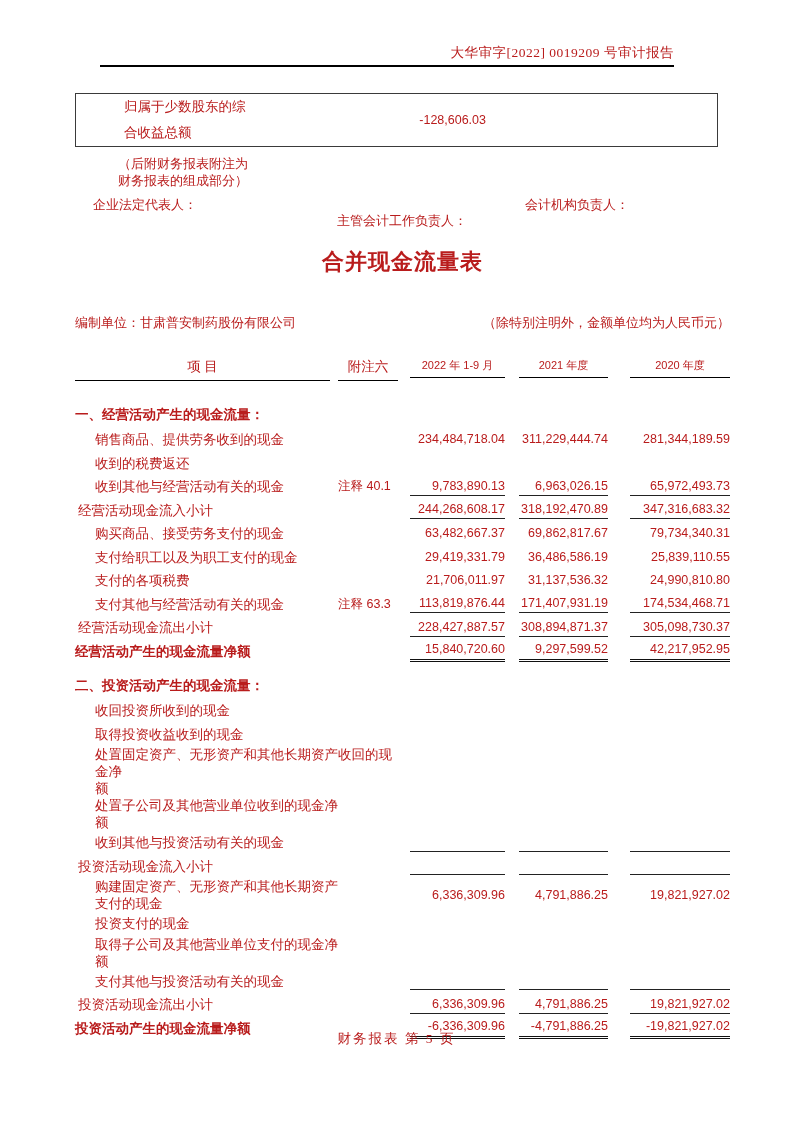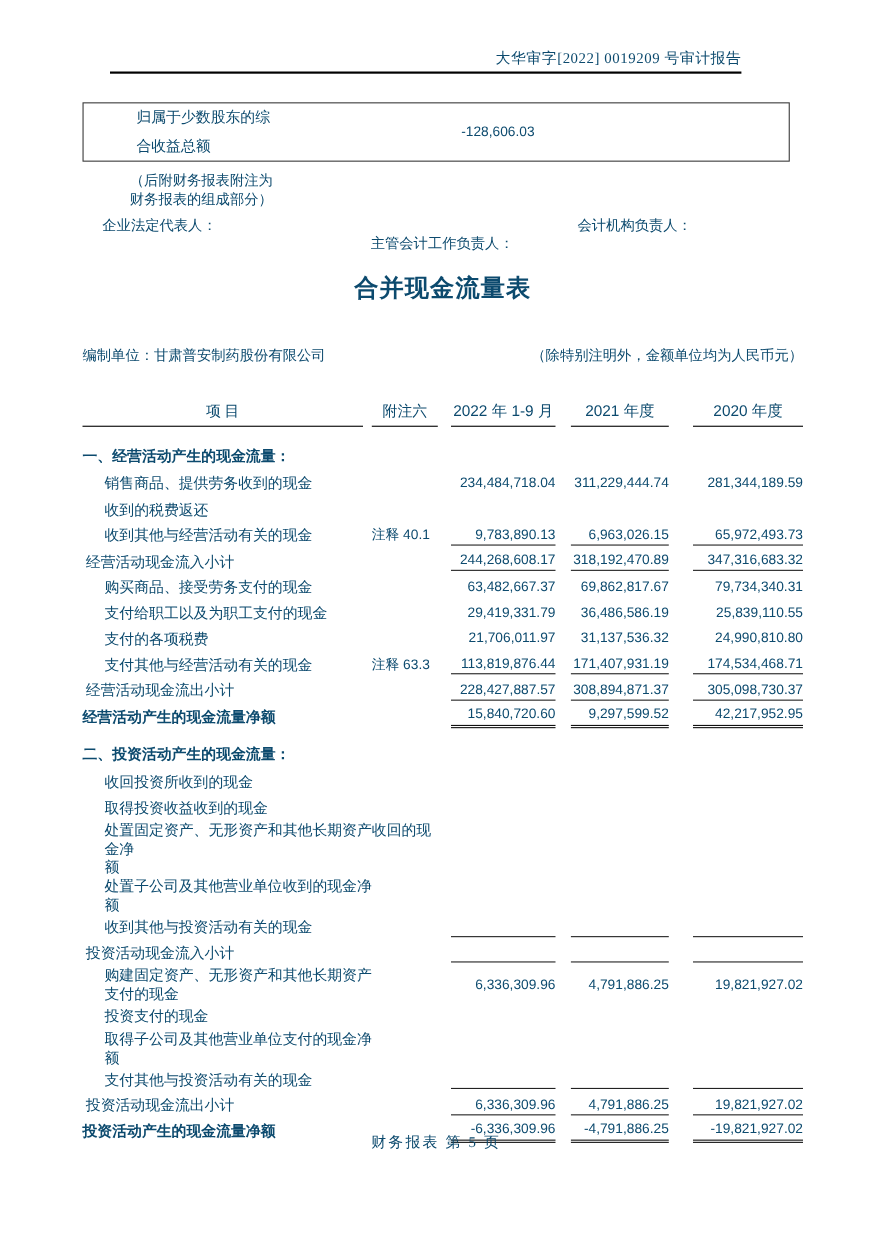--- a/index.html
+++ b/index.html
@@ -1,18 +1,18 @@
 <!DOCTYPE html>
 <html><head>
 <meta charset="utf-8">
 <style>
   html,body{margin:0;padding:0;background:#888;}
   .page{
     position:relative;width:793px;height:1122px;margin:0 auto;
-    background:#ffffff;overflow:hidden;color:#0c4a6e;
+    background:#ffffff;overflow:hidden;color:#b91c1c;
     font-family:"Liberation Serif","DejaVu Serif",serif;
   }
   
   .doc-header{
     position:absolute;top:44px;left:100px;width:574px;
     text-align:right;font-size:13.5px;letter-spacing:.5px;
     border-bottom:2px solid #000;padding-bottom:3px;
   }
   .content{position:absolute;left:75px;top:93px;width:655px;}
   
@@ -39,30 +39,30 @@
   
   .stmt-title{
     margin-top:31px;text-align:center;font-size:22px;font-weight:bold;
     letter-spacing:1px;
   }
   .prep-row{
     margin-top:37px;display:flex;justify-content:space-between;
     font-size:13px;
   }
   .table{margin-top:26px;}
-  .thead{display:flex;align-items:flex-end;height:30px;}
+  .thead{display:flex;align-items:flex-start;height:30px;}
   .h1{width:255px}.h2{width:68px}.h3{width:107px}.h4{width:103px}.h5{width:122px}
   .hu{
     border-bottom:1.5px solid #000;text-align:center;padding-bottom:4px;
     font-size:13.5px;
   }
   .h2 .hu{margin-left:8px}
   .h3 .hu{margin-left:12px}.h4 .hu{margin-left:14px}.h5 .hu{margin-left:22px}
   .h3 .hu,.h4 .hu,.h5 .hu{
-    font-family:"Liberation Sans","DejaVu Sans",sans-serif;font-size:14px;
+    font-family:"Liberation Sans","DejaVu Sans",sans-serif;font-size:11px;
   }
   .tbody{margin-top:13px;}
   .trow{display:flex;align-items:center;min-height:23.5px;}
   .trow.two{min-height:34px;}
   .lbl{
     width:303px;padding-left:20px;box-sizing:content-box;
     font-size:13.5px;line-height:17px;white-space:pre-line;
   }
   .hasnote .lbl{width:235px;}
   .note{

